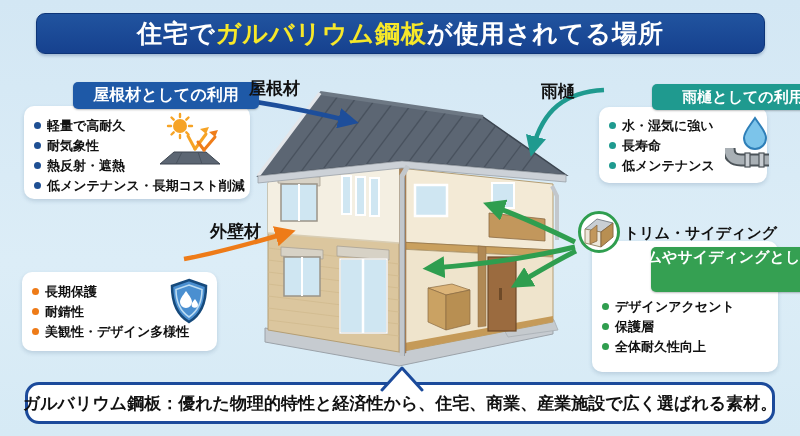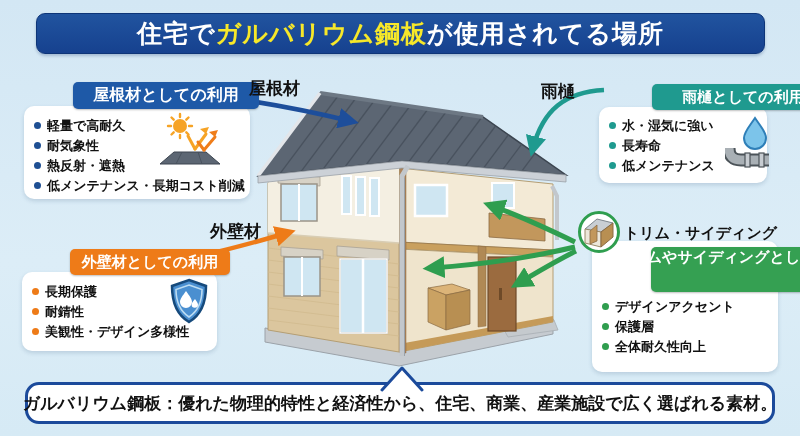--- a/index.html
+++ b/index.html
@@ -255,21 +255,20 @@
       <path d="M 4 34 Q 4 46 16 46 L 44 46"></path>
     </g>
     <g fill="none" stroke="#a9b0b5" stroke-width="9" stroke-linejoin="round">
       <path d="M 4 34 Q 4 46 16 46 L 44 46"></path>
     </g>
     <rect x="20" y="39" width="5" height="14" fill="#c7ccd1" stroke="#4b5358" stroke-width="1.2"></rect>
     <rect x="34" y="39" width="5" height="14" fill="#c7ccd1" stroke="#4b5358" stroke-width="1.2"></rect>
   </svg>
   <div id="gutter-label" class="abs label">雨樋</div>
 
-  <div id="wall-hdr" class="abs hdr">外壁材としての利用</div>
   <div id="wall-panel" class="abs panel">
     <div class="li">
         <span class="dot"></span>
         <span>長期保護</span>
       </div>
     <div class="li">
         <span class="dot"></span>
         <span>耐錆性</span>
       </div>
     <div class="li">

